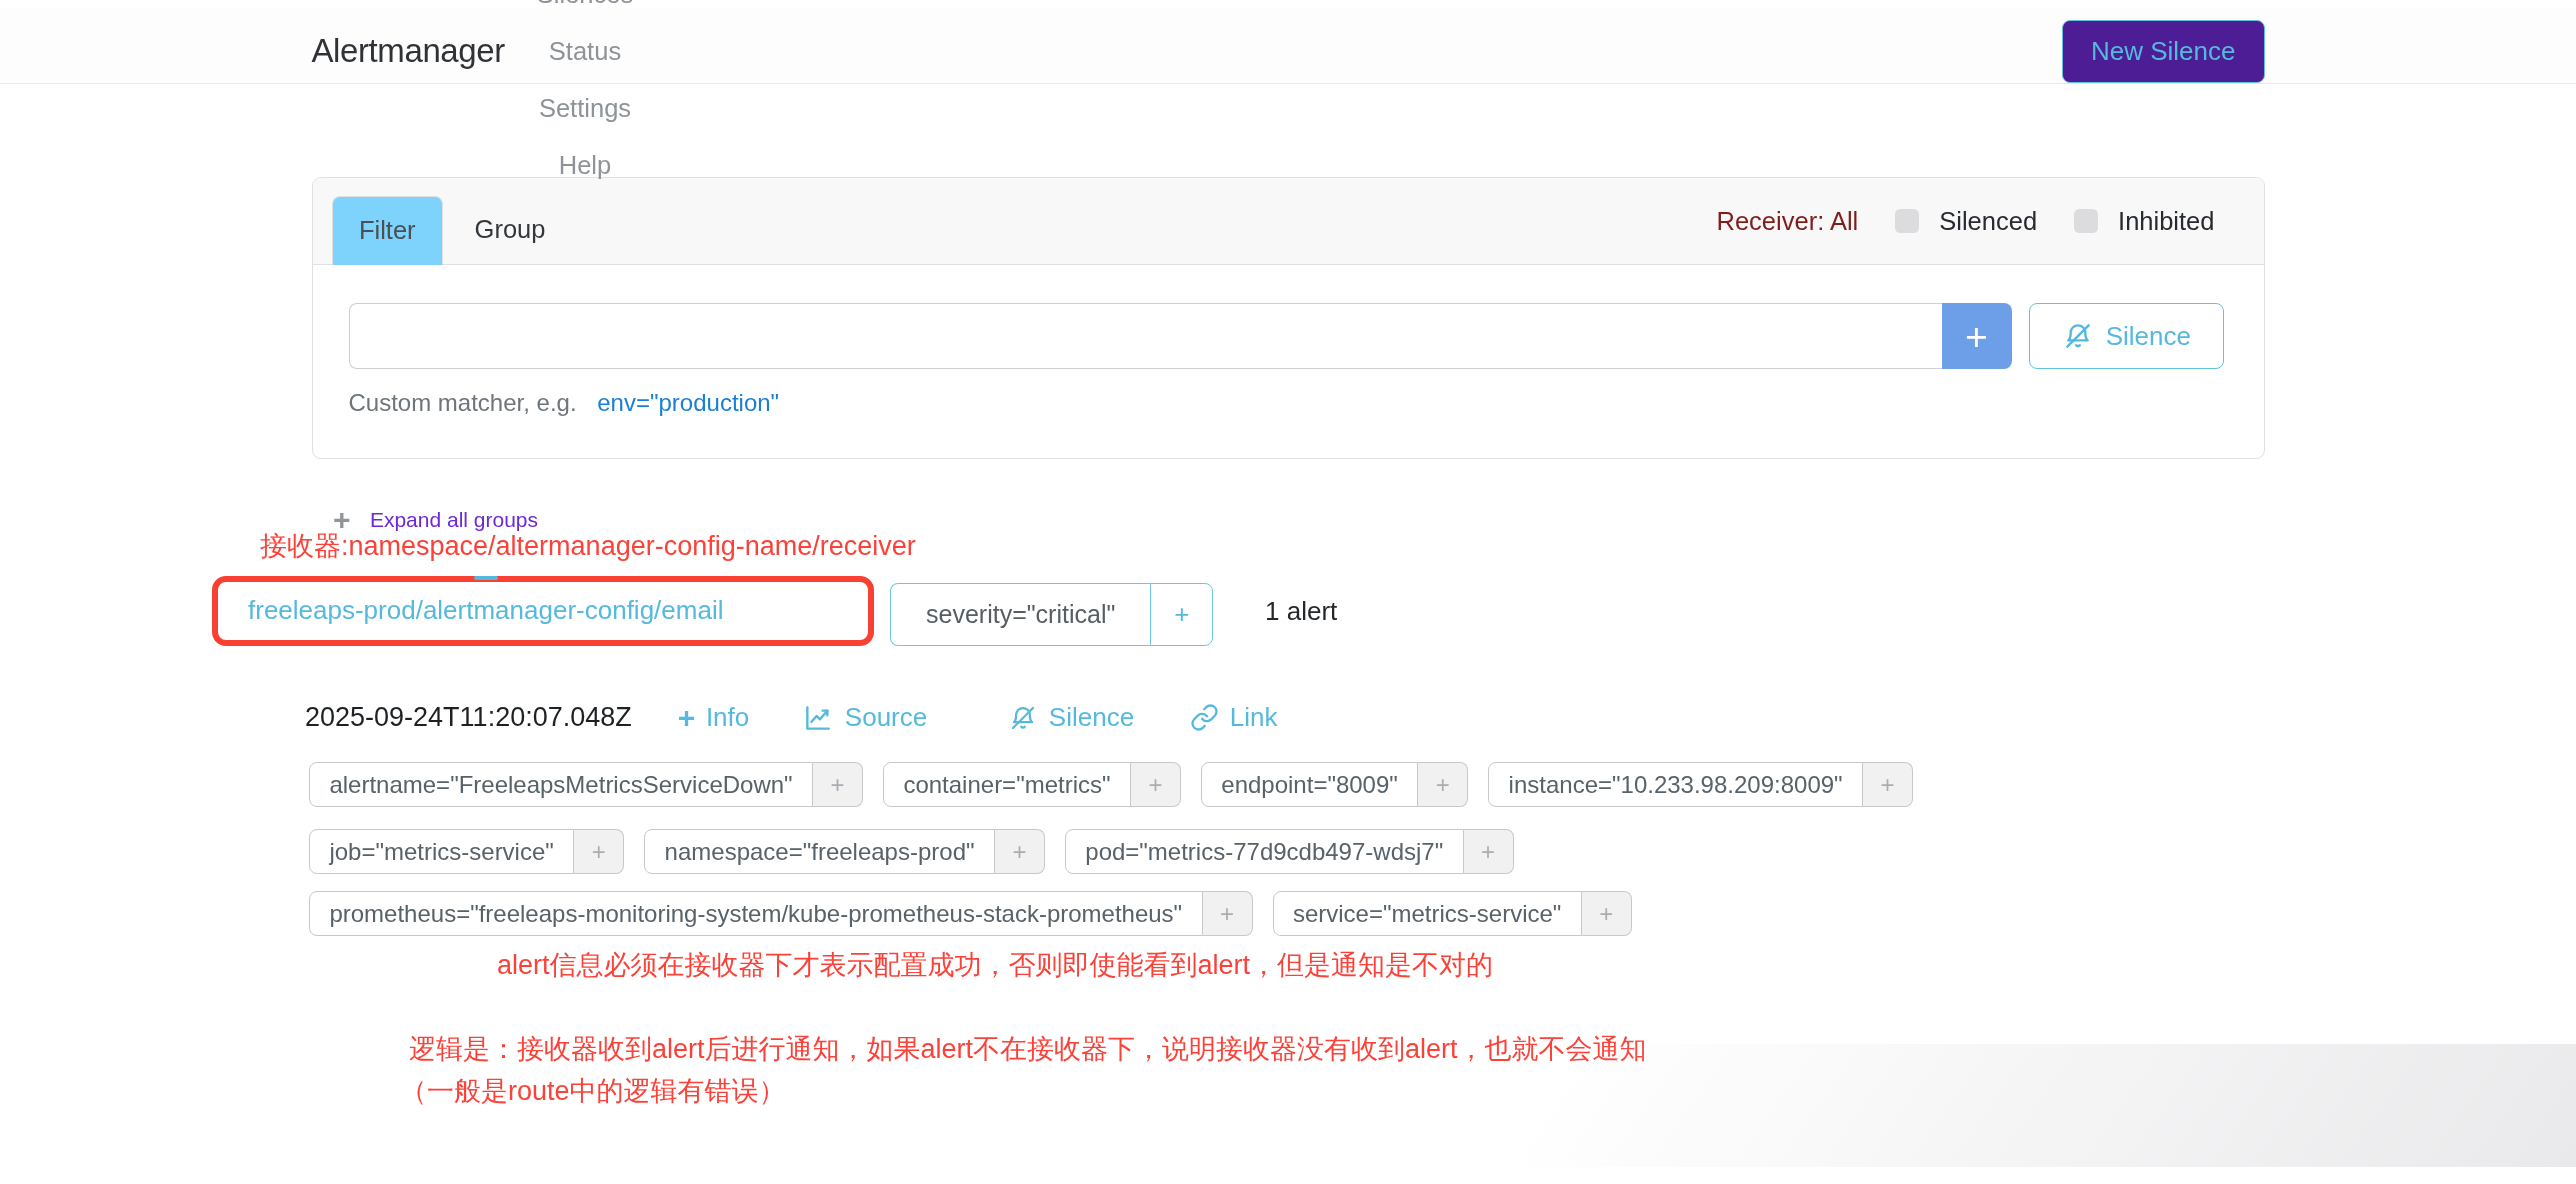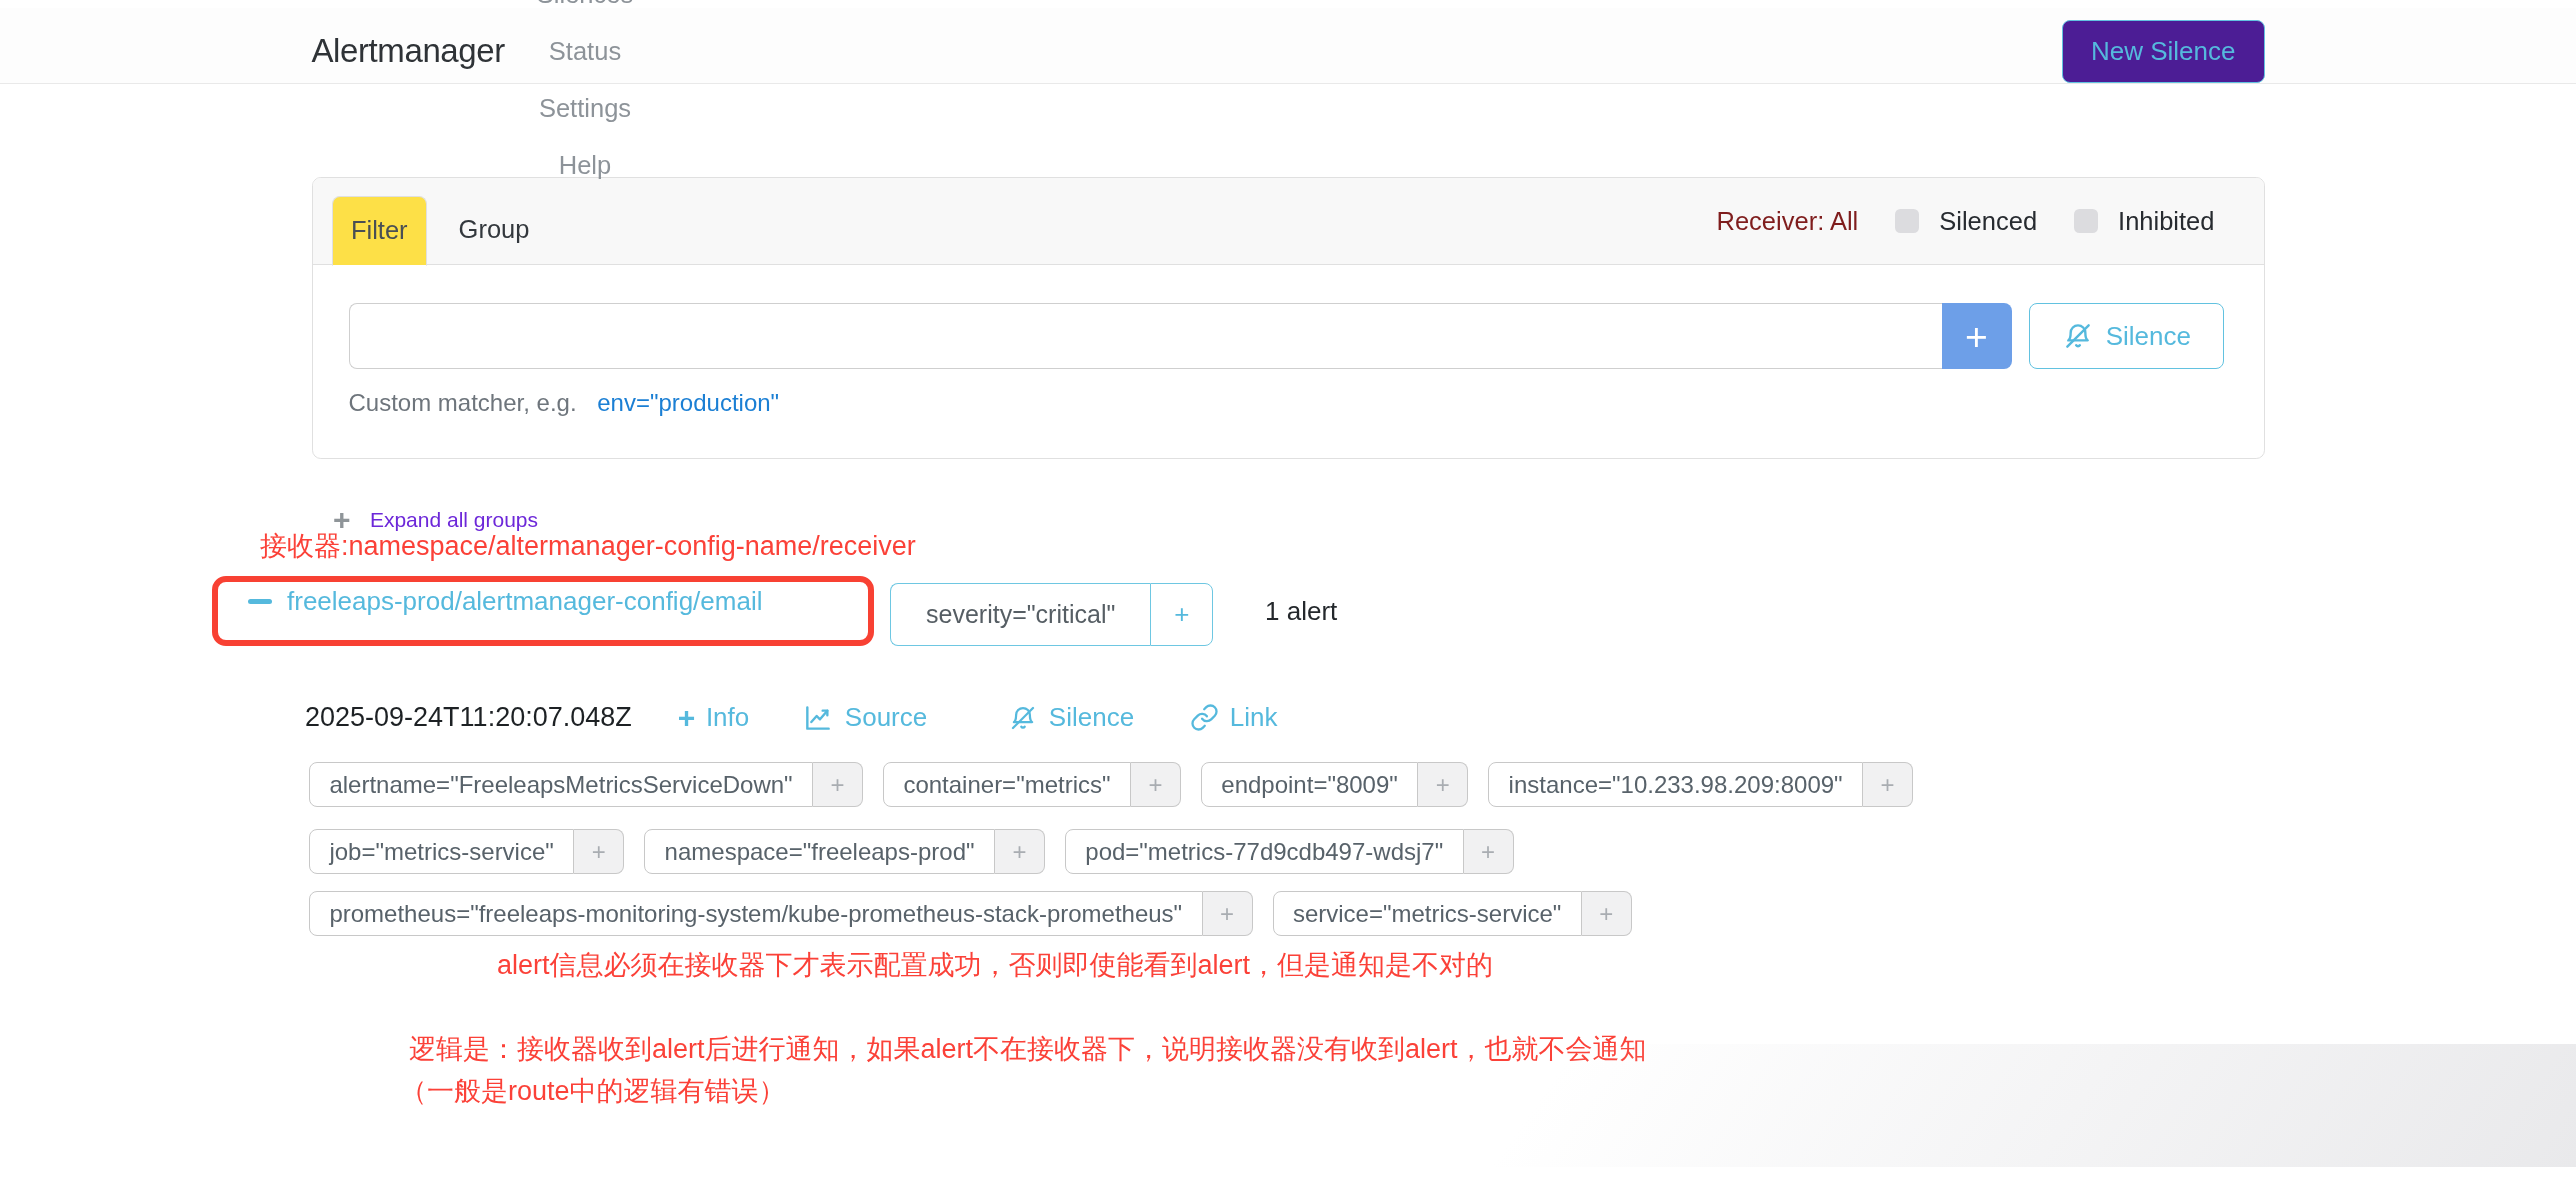--- a/index.html
+++ b/index.html
@@ -19,23 +19,23 @@
   .new-silence { margin-left:auto; height:63px; padding:0 28px; background:#4c1d95;
                  border:1.8px solid #62c2e0; border-radius:8px; color:#55b9dd; font-size:26px; }
 
   
   .filter-card { width:1953px; margin:93px auto 0; border:1.8px solid #e0e0e0;
                  border-radius:8.8px; background:#fff; }
   .card-header { background:#f8f8f8; border-bottom:1.8px solid #e0e0e0;
                  border-radius:8px 8px 0 0; height:87px; display:flex;
                  align-items:flex-end; padding:0 49px 0 19.4px; }
   .tab { font-size:25.5px; color:#46505a; }
-  .tab-active { background:#fde047; border:1.8px solid #e0e0e0; border-bottom:1.8px solid #fff;
+  .tab-active { background:#7dd3fc; border:1.8px solid #e0e0e0; border-bottom:1.8px solid #fff;
                 border-radius:8px 8px 0 0; height:70px; margin-bottom:-1.8px;
-                display:flex; align-items:center; padding:0 18px; color:#494f54; }
+                display:flex; align-items:center; padding:0 26px; color:#494f54; }
   .tab-plain { margin-left:32px; height:70px; display:flex; align-items:center; color:#33383d; }
   .header-right { margin-left:auto; align-self:center; display:flex; align-items:center; gap:37px; }
   .receiver-lbl { font-size:25.5px; color:#7f1d1d; }
   .chk { display:flex; align-items:center; gap:20px; cursor:pointer; }
   .chk-box { width:24px; height:24px; background:#dcdcdf; border-radius:5.3px; }
   .chk span.txt { font-size:25.5px; color:#272b30; }
 
   .card-body { padding:38px 36px 41px; }
   .input-row { display:flex; align-items:stretch; }
   .matcher-input { width:1593px; height:66px; border:1.8px solid #cfcfcf; border-right:none;
@@ -51,21 +51,21 @@
 
   
   .groups { position:relative; width:2576px; height:708px; }
   .expand-row { position:absolute; left:333px; top:44px; display:flex; align-items:center; gap:19.4px; }
   .expand-plus { font-size:30px; font-weight:bold; color:#8f9599; }
   .expand-label { font-size:21px; color:#6d28d9; }
   .red-note { position:absolute; left:260px; top:69px; font-size:27px; font-weight:500; color:#fb4138; }
   .red-box { position:absolute; left:212px; top:117px; width:662px; height:70px;
              border:6.2px solid #f84133; border-radius:14px; }
   .receiver-link { position:absolute; left:248px; top:117px; height:50px;
-                   display:flex; align-items:center; gap:15px; }
+                   display:flex; align-items:center; gap:15px;flex-direction:column; }
   .minus-bar { width:24px; height:5.3px; border-radius:2.6px; background:#55b9dd; }
   .receiver-name { font-size:26px; color:#55b9dd; }
   .matcher-group { position:absolute; left:890px; top:124px; height:63px; display:flex; }
   .matcher-main { background:#fff; border:1.8px solid #6ec7e2; border-right:none;
                   border-radius:8px 0 0 8px; font-size:25px; color:#565e64; padding:0 35px; }
   .matcher-plus { background:#fff; border:1.8px solid #6ec7e2; border-radius:0 8px 8px 0;
                   width:63px; font-size:26px; color:#55b9dd; }
   .alert-count { position:absolute; left:1265px; top:117px; height:70px;
                  display:flex; align-items:center; font-size:26px; color:#24282c; }
 

